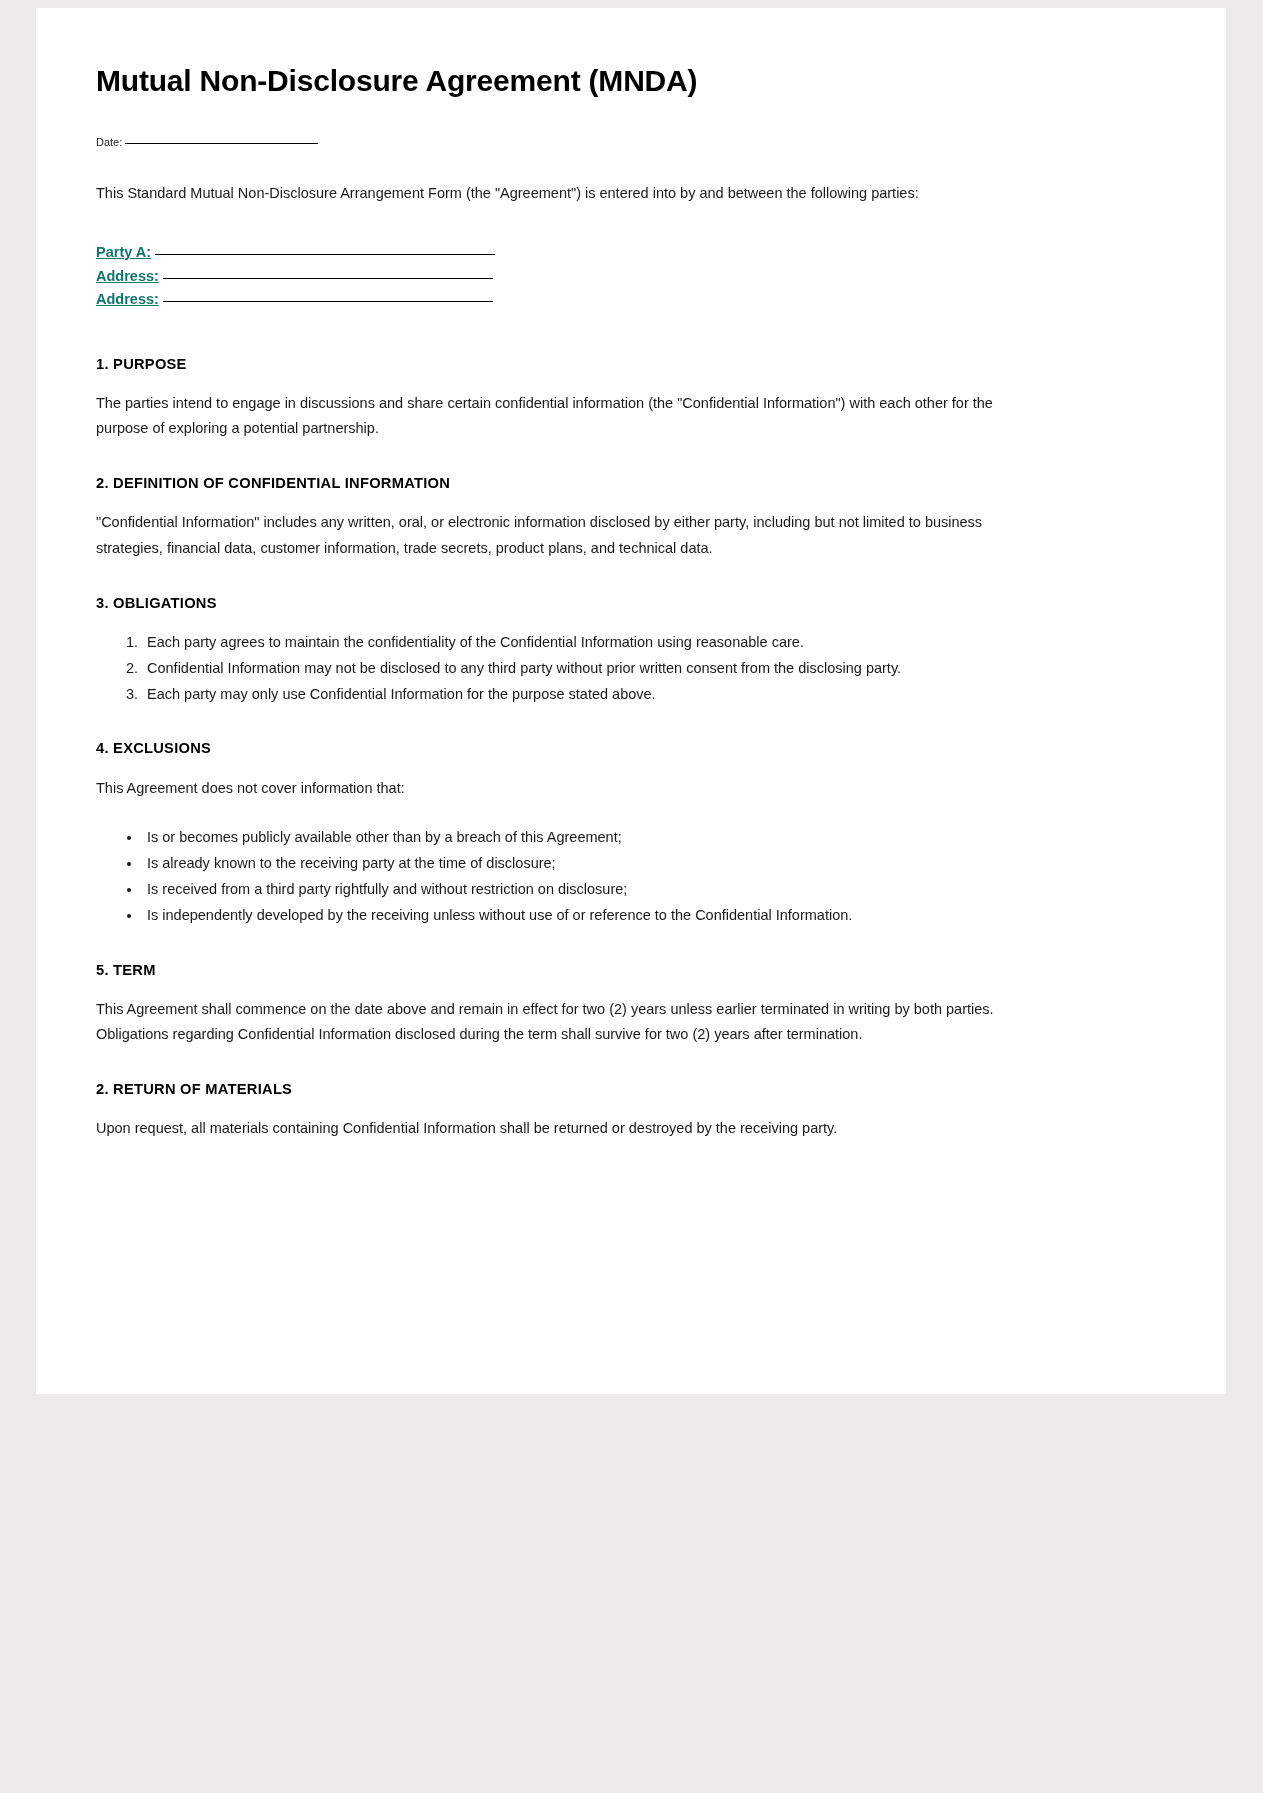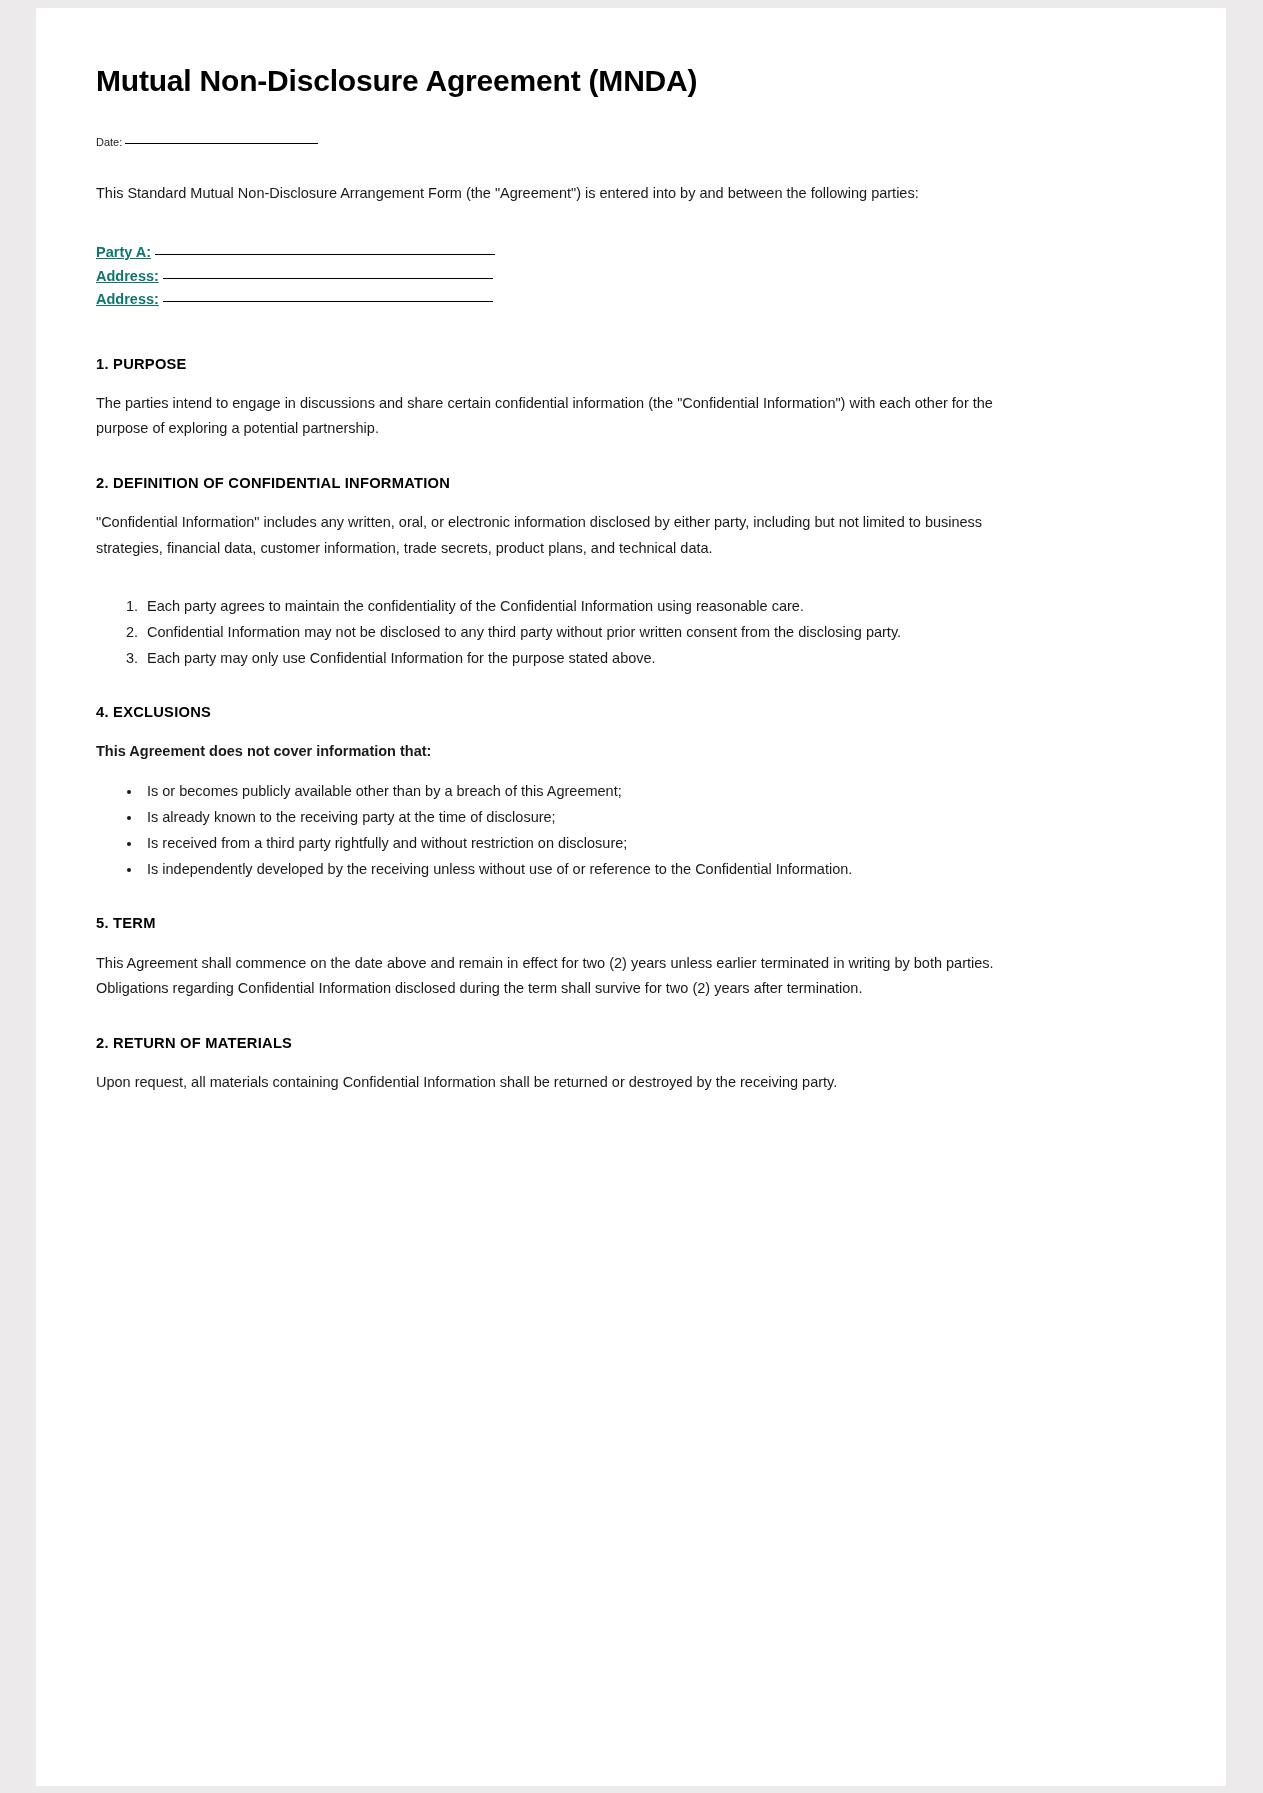--- a/index.html
+++ b/index.html
@@ -12,21 +12,21 @@
     height: 1793px;
     font-family: "Liberation Sans", sans-serif;
     -webkit-font-smoothing: antialiased;
   }
 
   .page {
     position: absolute;
     left: 36px;
     top: 8px;
     width: 1190px;
-    height: 1778px;
+    height: 1386px;
     background: #ffffff;
     overflow: hidden;
     box-sizing: border-box;
   }
 
   .content {
     position: absolute;
     left: 60px;
     top: 55px;
     width: 930px;
@@ -88,21 +88,21 @@
     letter-spacing: 0.25px;
     line-height: 1.3;
   }
 
   p.body-text {
     font-size: 14.5px;
     color: #1a1a1a;
     margin: 0 0 32px 0;
     line-height: 1.78;
   }
-  p.body-text.tight { margin-bottom: 14px; font-weight: bold; }
+  p.body-text.tight { margin-bottom: 24px; }
 
   ol.num-list {
     margin: 0 0 32px 0;
     padding-left: 46px;
   }
   ol.num-list li {
     font-size: 14.5px;
     color: #1a1a1a;
     line-height: 1.78;
     padding-left: 5px;
@@ -149,20 +149,21 @@
         <span class="blank-rule blank-address"></span>
       </div>
     </div>
 
     <h2 class="section-head">1. PURPOSE</h2>
     <p class="body-text">The parties intend to engage in discussions and share certain confidential information (the "Confidential Information") with each other for the purpose of exploring a potential partnership.</p>
 
     <h2 class="section-head">2. DEFINITION OF CONFIDENTIAL INFORMATION</h2>
     <p class="body-text">"Confidential Information" includes any written, oral, or electronic information disclosed by either party, including but not limited to business strategies, financial data, customer information, trade secrets, product plans, and technical data.</p>
 
+    <h2 class="section-head">3. OBLIGATIONS</h2>
     <ol class="num-list">
       <li>Each party agrees to maintain the confidentiality of the Confidential Information using reasonable care.</li>
       <li>Confidential Information may not be disclosed to any third party without prior written consent from the disclosing party.</li>
       <li>Each party may only use Confidential Information for the purpose stated above.</li>
     </ol>
 
     <h2 class="section-head">4. EXCLUSIONS</h2>
     <p class="body-text tight">This Agreement does not cover information that:</p>
     <ul class="bullet-list">
       <li>Is or becomes publicly available other than by a breach of this Agreement;</li>

